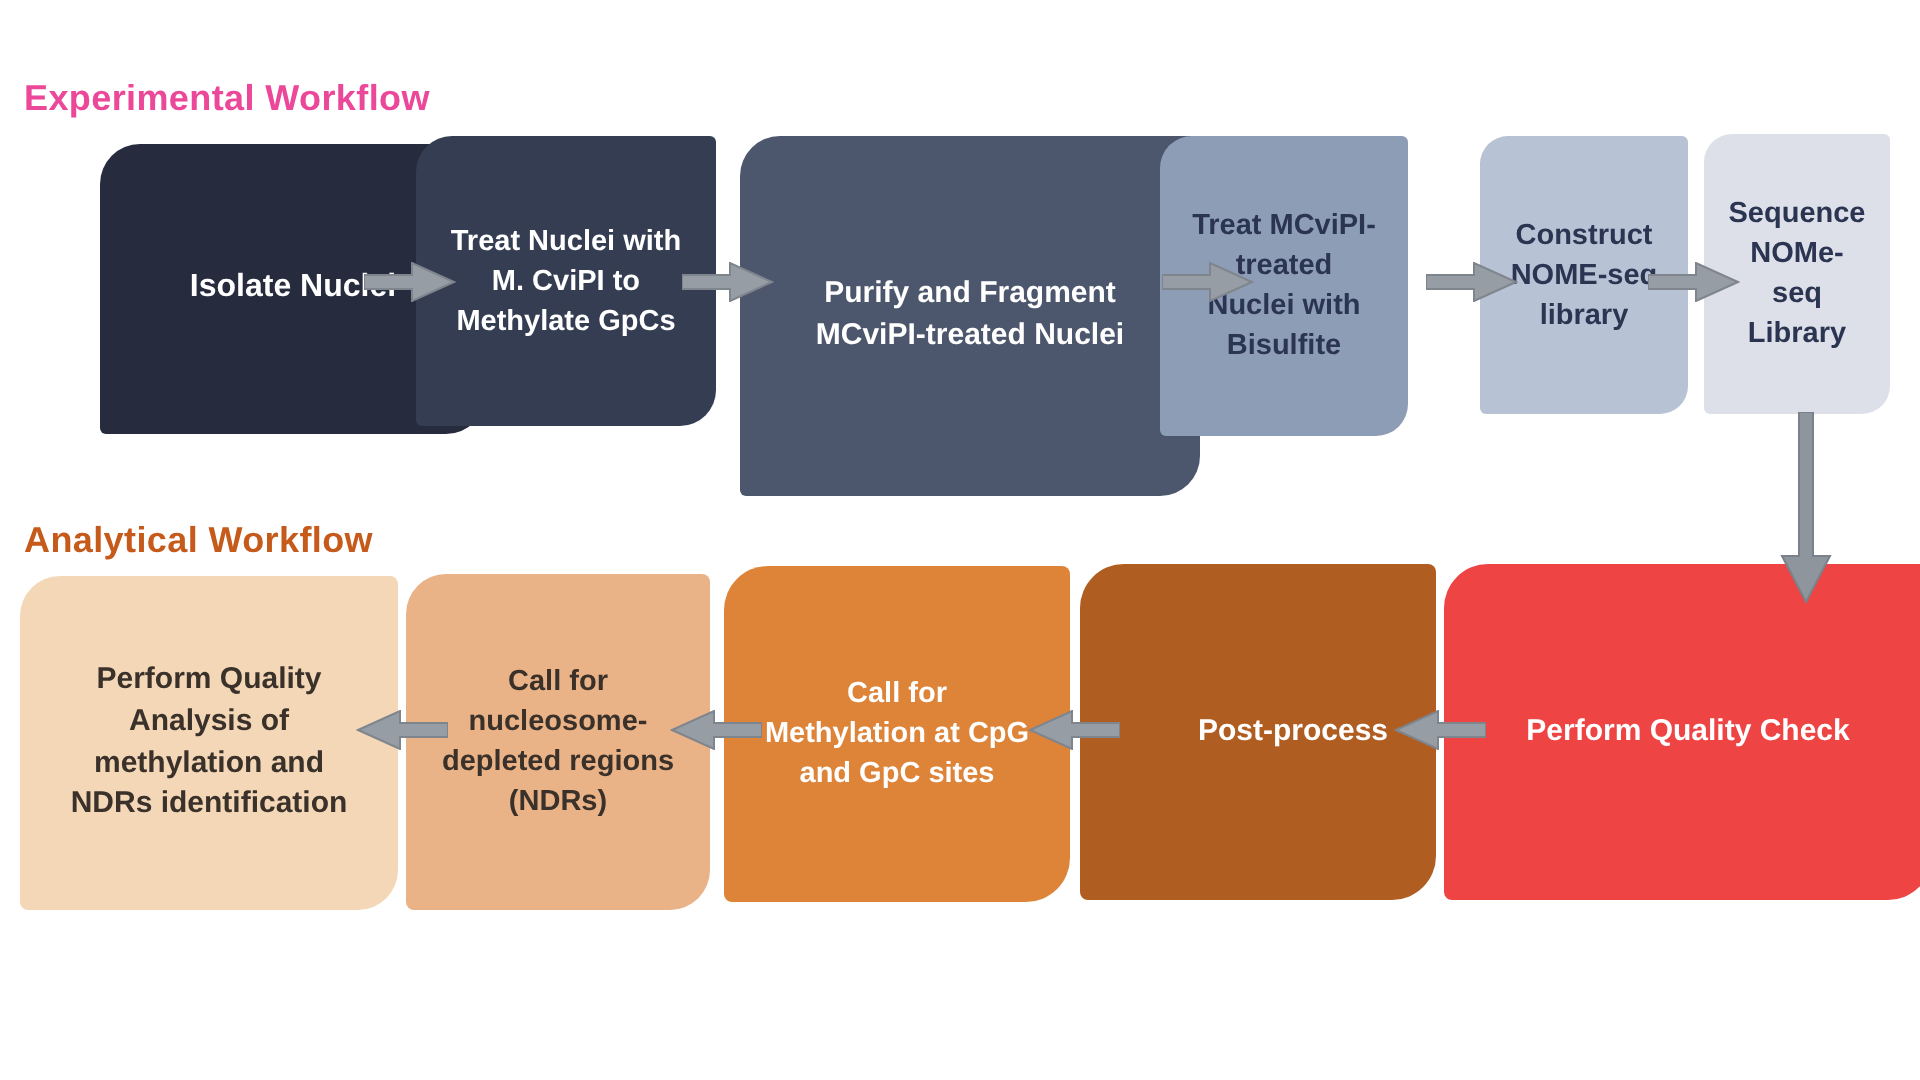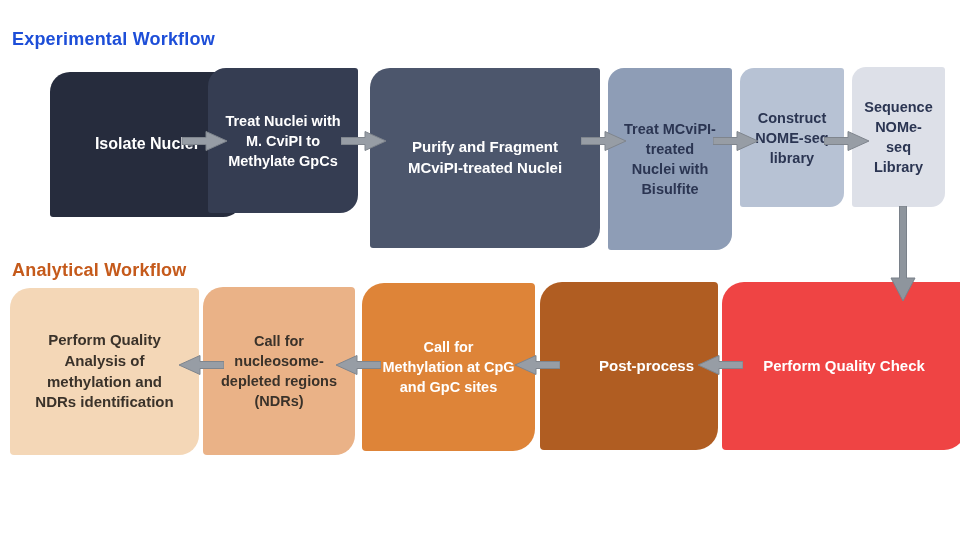--- a/index.html
+++ b/index.html
@@ -1,33 +1,33 @@
 <!DOCTYPE html>
 <html><head>
 <meta charset="utf-8">
 <style>
   html,body { margin:0; padding:0; background:#ffffff; }
   .stage {
     position:relative; width:960px; height:540px; background:#ffffff;
     font-family:"Liberation Sans", sans-serif; overflow:hidden;
   }
   .title { position:absolute; font-weight:bold; font-size:18px; letter-spacing:0.2px; }
-  .title-exp { left:12px; top:29px; color:#1d4ed8; }
+  .title-exp { left:12px; top:39px; color:#ec4899; }
   .title-ana { left:12px; top:260px; color:#c55a1b; }
 
   .node {
     position:absolute; display:flex; align-items:center; justify-content:center;
     text-align:center; font-weight:bold; white-space:pre-line; line-height:1.38;
     box-sizing:border-box; padding:6px;
   }
   
   .e1 { left:10px;  top:72px; width:193px; height:145px; background:#262c3d; color:#ffffff; border-radius:20px 3px 20px 3px; font-size:16px;margin-left:40px; }
   .e2 { left:208px; top:68px; width:150px; height:145px; background:#353d52; color:#ffffff; border-radius:18px 3px 18px 3px; font-size:14.5px; }
   .e3 { left:370px; top:68px; width:230px; height:180px; background:#4c566c; color:#ffffff; border-radius:20px 3px 20px 3px; font-size:15px; }
-  .e4 { left:608px; top:68px; width:124px; height:182px; background:#8e9db6; color:#2b3552; border-radius:16px 3px 16px 3px; font-size:14.5px; }
+  .e4 { left:580px; top:68px; width:124px; height:150px; background:#8e9db6; color:#2b3552; border-radius:16px 3px 16px 3px; font-size:14.5px; }
   .e5 { left:740px; top:68px; width:104px; height:139px; background:#b7c2d4; color:#2b3552; border-radius:14px 3px 14px 3px; font-size:14.5px; }
   .e6 { left:852px; top:67px; width:93px;  height:140px; background:#dde0e8; color:#2b3552; border-radius:14px 3px 14px 3px; font-size:14.5px; }
   
   .a1 { left:722px; top:282px; width:244px; height:168px; background:#ef4444; color:#ffffff; border-radius:22px 4px 22px 4px; font-size:15px; }
   .a2 { left:540px; top:282px; width:178px; height:168px; background:#b05d22; color:#ffffff; border-radius:22px 4px 22px 4px; font-size:15px;padding-left:41px; }
   .a3 { left:362px; top:283px; width:173px; height:168px; background:#de8438; color:#ffffff; border-radius:22px 4px 22px 4px; font-size:14.5px; }
   .a4 { left:203px; top:287px; width:152px; height:168px; background:#eab287; color:#3a322a; border-radius:20px 4px 20px 4px; font-size:14.5px; }
   .a5 { left:10px;  top:288px; width:189px; height:167px; background:#f4d7b7; color:#3a322a; border-radius:20px 4px 20px 4px; font-size:15px; }
 
   .arrow { position:absolute; z-index:5; }

